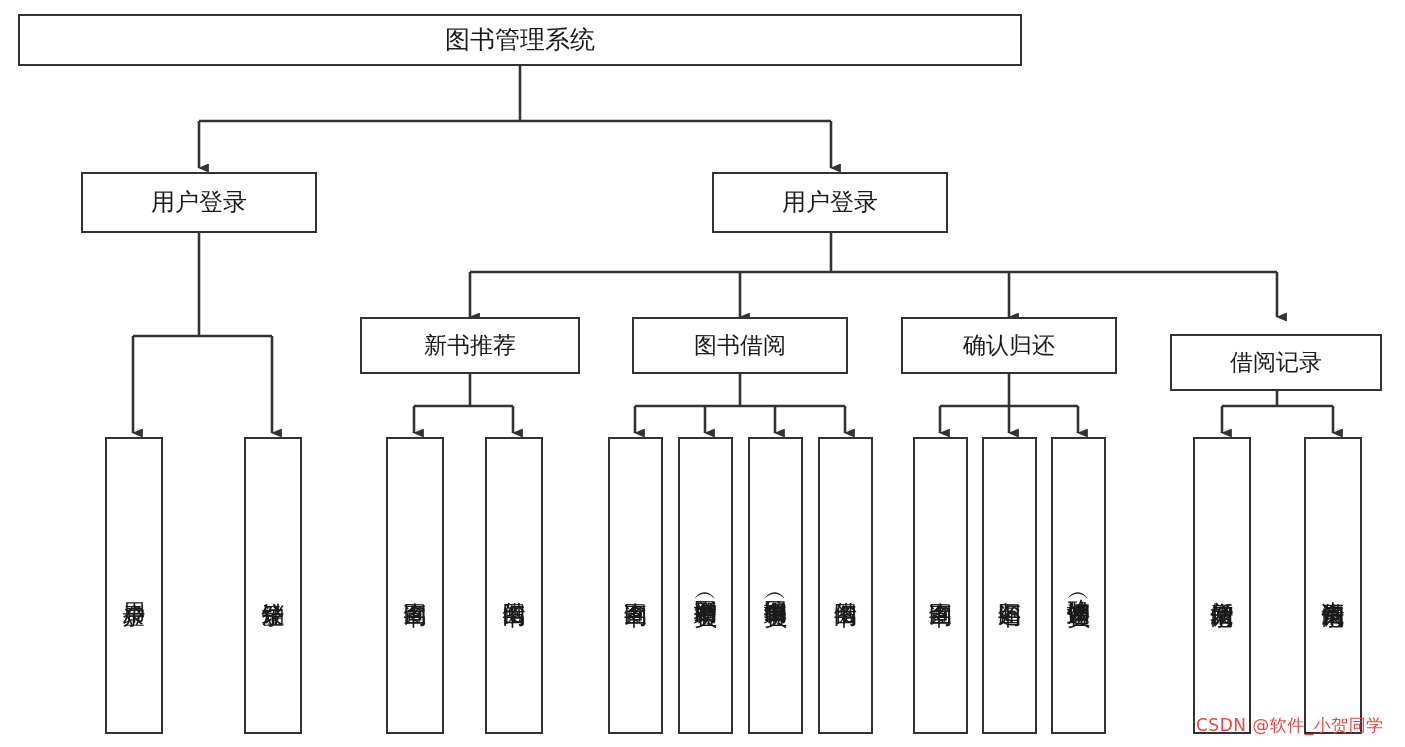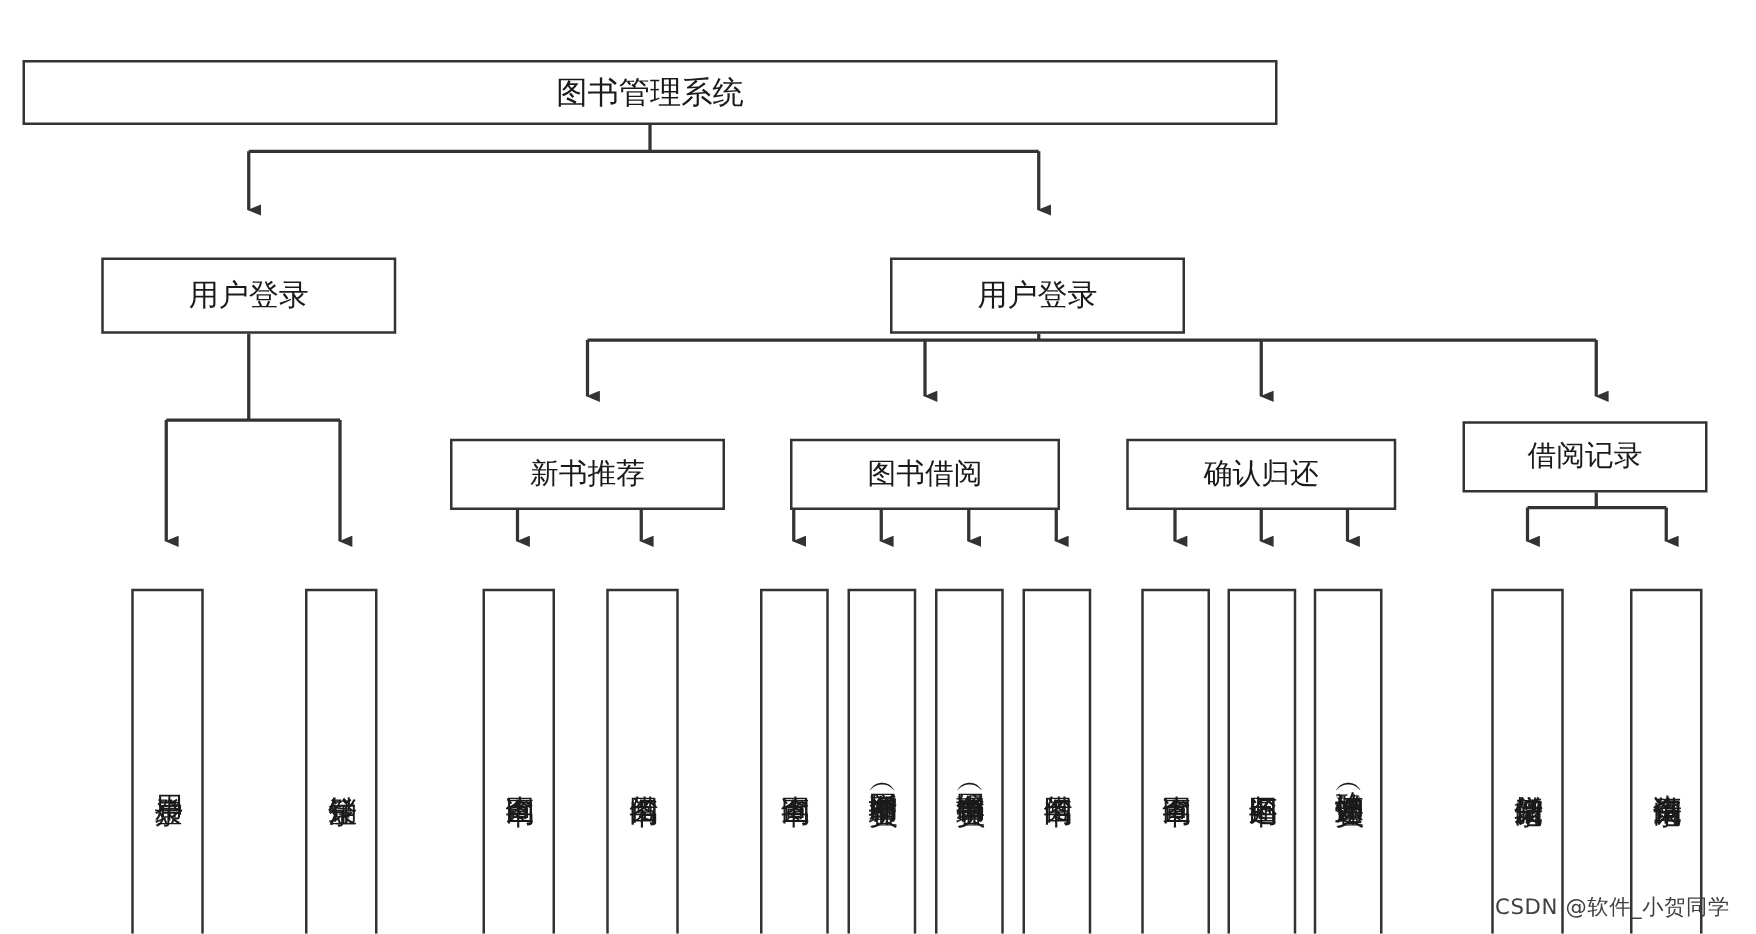--- a/index.html
+++ b/index.html
@@ -28,42 +28,41 @@
   .node {
     position: absolute;
     box-sizing: border-box;
     background: #ffffff;
     border: 2px solid #333333;
     display: flex;
     align-items: center;
     justify-content: center;
     text-align: left;
     color: #1a1a1a;
-    margin-top: 34px;
   }
   .node.horiz {
     writing-mode: horizontal-tb;
   }
   .node.vert {
     writing-mode: vertical-rl;
     text-orientation: upright;
     letter-spacing: 1px;
   }
   .node .label {
     display: block;
     line-height: 1.18;
     white-space: pre-line;
   }
   .n-root .label { font-size: 25px; }
   .n-l1 .label   { font-size: 24px; }
   .n-l2 .label   { font-size: 23px; }
   .n-leaf .label { font-size: 23px; }
   .watermark {
     position: absolute;
-    color: #404040;
+    color: #ef4444;
     font-size: 17px;
     letter-spacing: 0.5px;
     white-space: nowrap;
   }
 </style>
 </head>
 <body>
 
 <div id="canvas">
 
@@ -137,21 +136,21 @@
   </div>
 
   <div class="node horiz n-l2" style="left:360px; top:317px; width:220px; height:57px;">
     <span class="label">新书推荐</span>
   </div>
 
   <div class="node horiz n-l2" style="left:901px; top:317px; width:216px; height:57px;">
     <span class="label">确认归还</span>
   </div>
 
-  <div class="node horiz n-l2" style="left:1170px; top:303px; width:196px; height:57px;">
+  <div class="node horiz n-l2" style="left:1170px; top:334px; width:212px; height:57px;font-family:Liberation Serif, serif;">
     <span class="label">借阅记录</span>
   </div>
 
   <div class="node vert n-leaf" style="left:105px; top:437px; width:58px; height:297px;">
     <span class="label">用户登录</span>
   </div>
 
   <div class="node vert n-leaf" style="left:244px; top:437px; width:58px; height:297px;">
     <span class="label">注销登录</span>
   </div>

